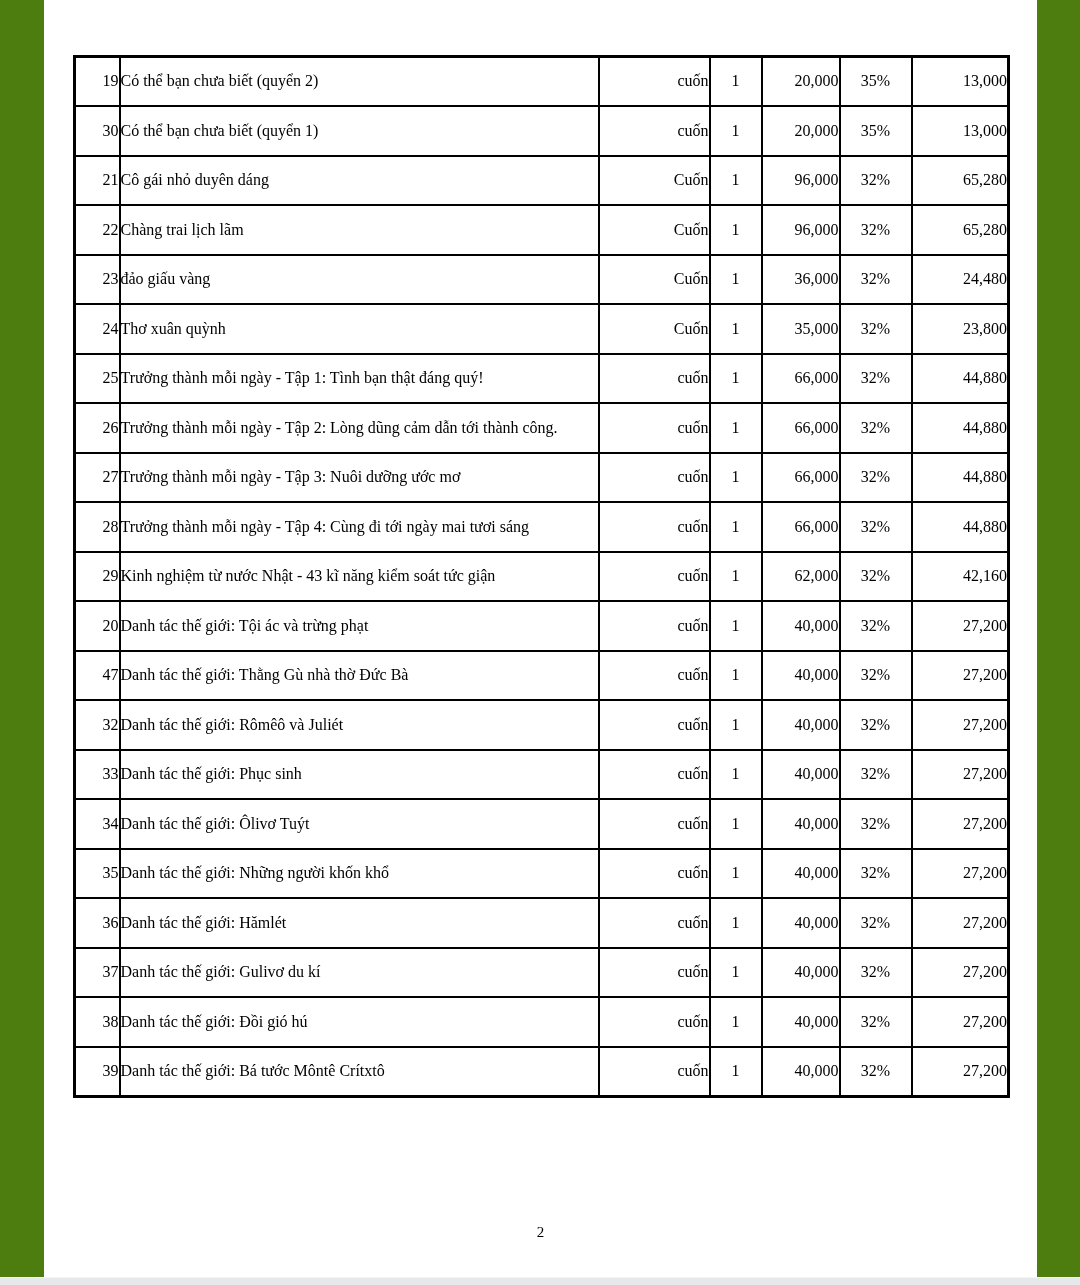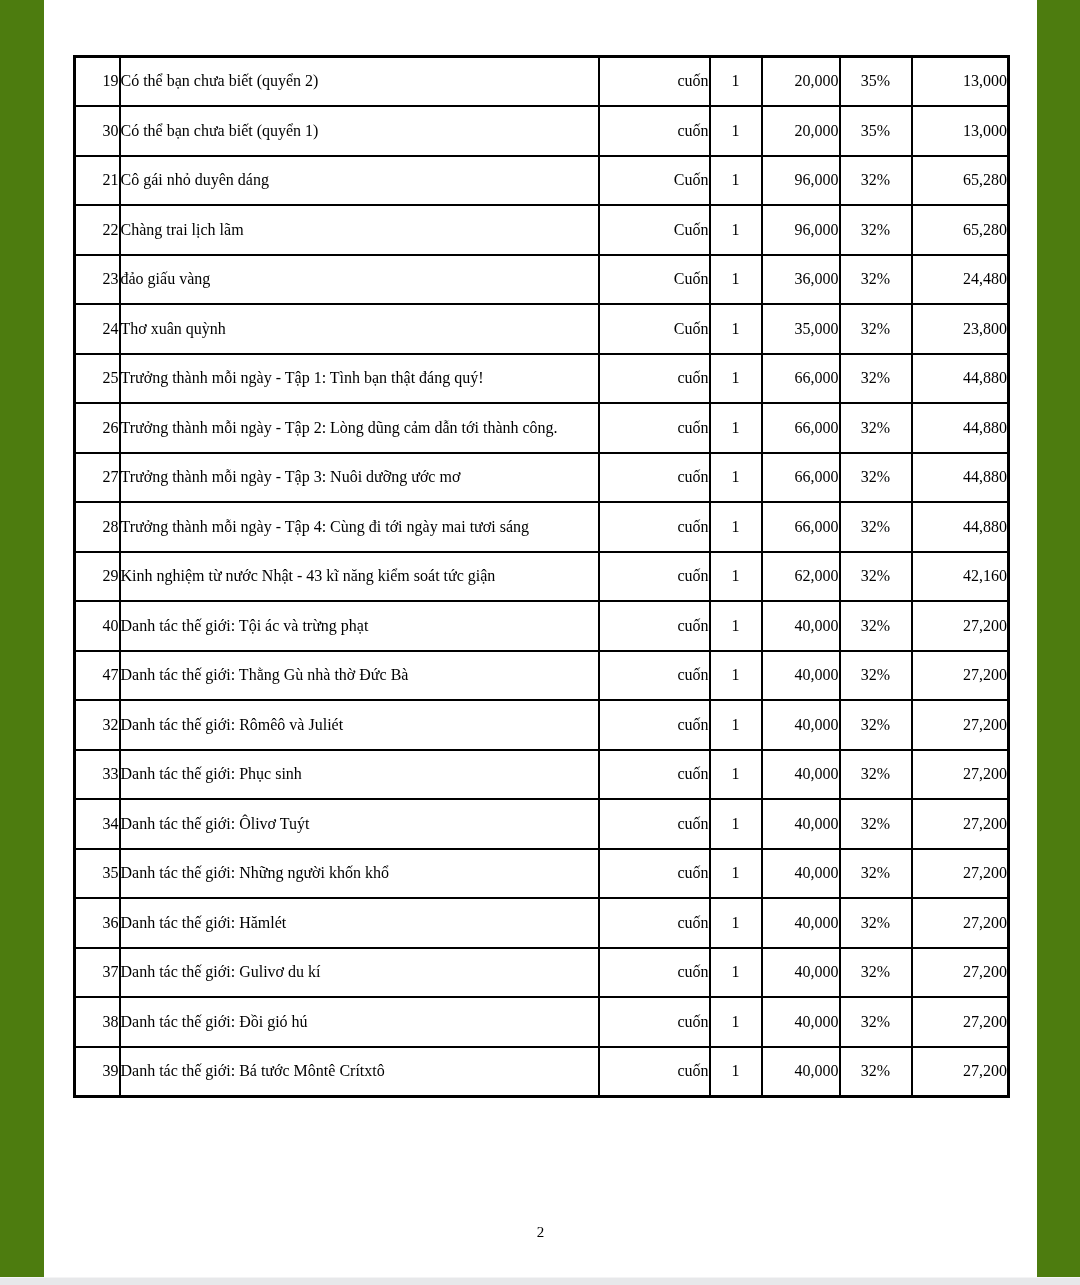--- a/index.html
+++ b/index.html
@@ -178,21 +178,21 @@
           <tr>
     <td class="c-num">29</td>
     <td class="c-title">Kinh nghiệm từ nước Nhật - 43 kĩ năng kiểm soát tức giận</td>
     <td class="c-unit">cuốn</td>
     <td class="c-qty">1</td>
     <td class="c-price">62,000</td>
     <td class="c-pct">32%</td>
     <td class="c-total">42,160</td>
   </tr>
           <tr>
-    <td class="c-num">40</td>
+    <td class="c-num">20</td>
     <td class="c-title">Danh tác thế giới: Tội ác và trừng phạt</td>
     <td class="c-unit">cuốn</td>
     <td class="c-qty">1</td>
     <td class="c-price">40,000</td>
     <td class="c-pct">32%</td>
     <td class="c-total">27,200</td>
   </tr>
           <tr>
     <td class="c-num">47</td>
     <td class="c-title">Danh tác thế giới: Thằng Gù nhà thờ Đức Bà</td>

